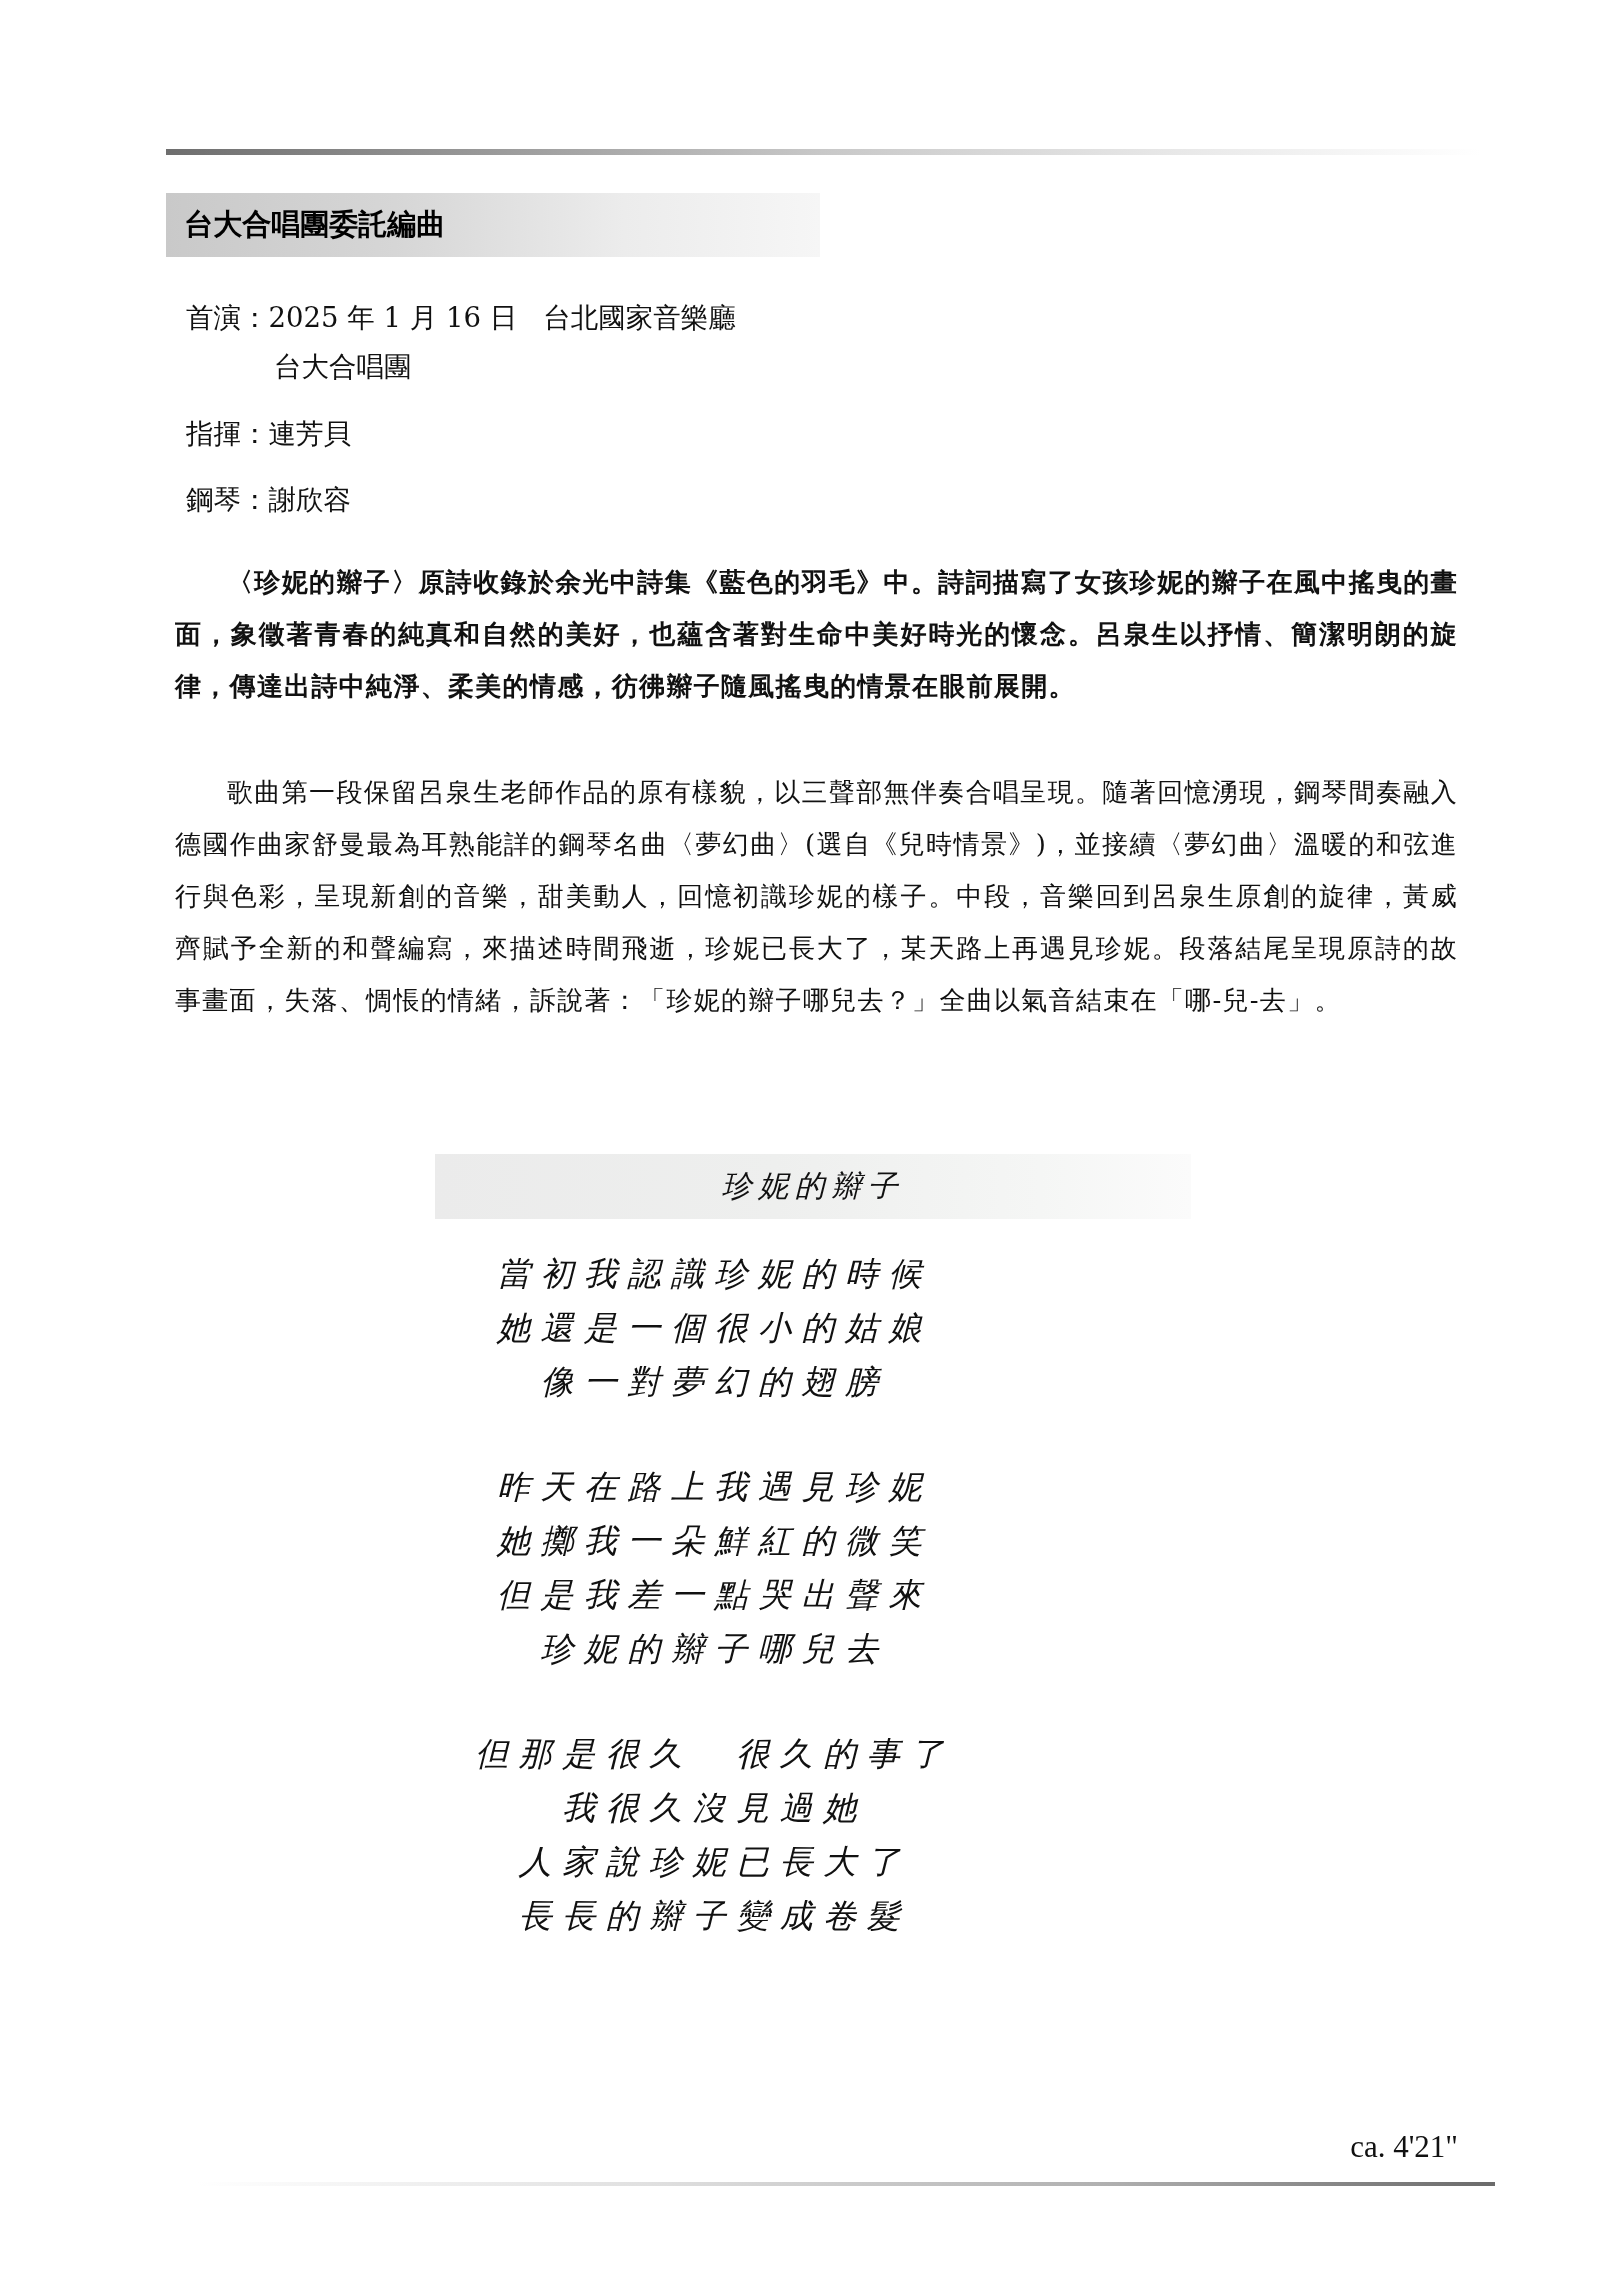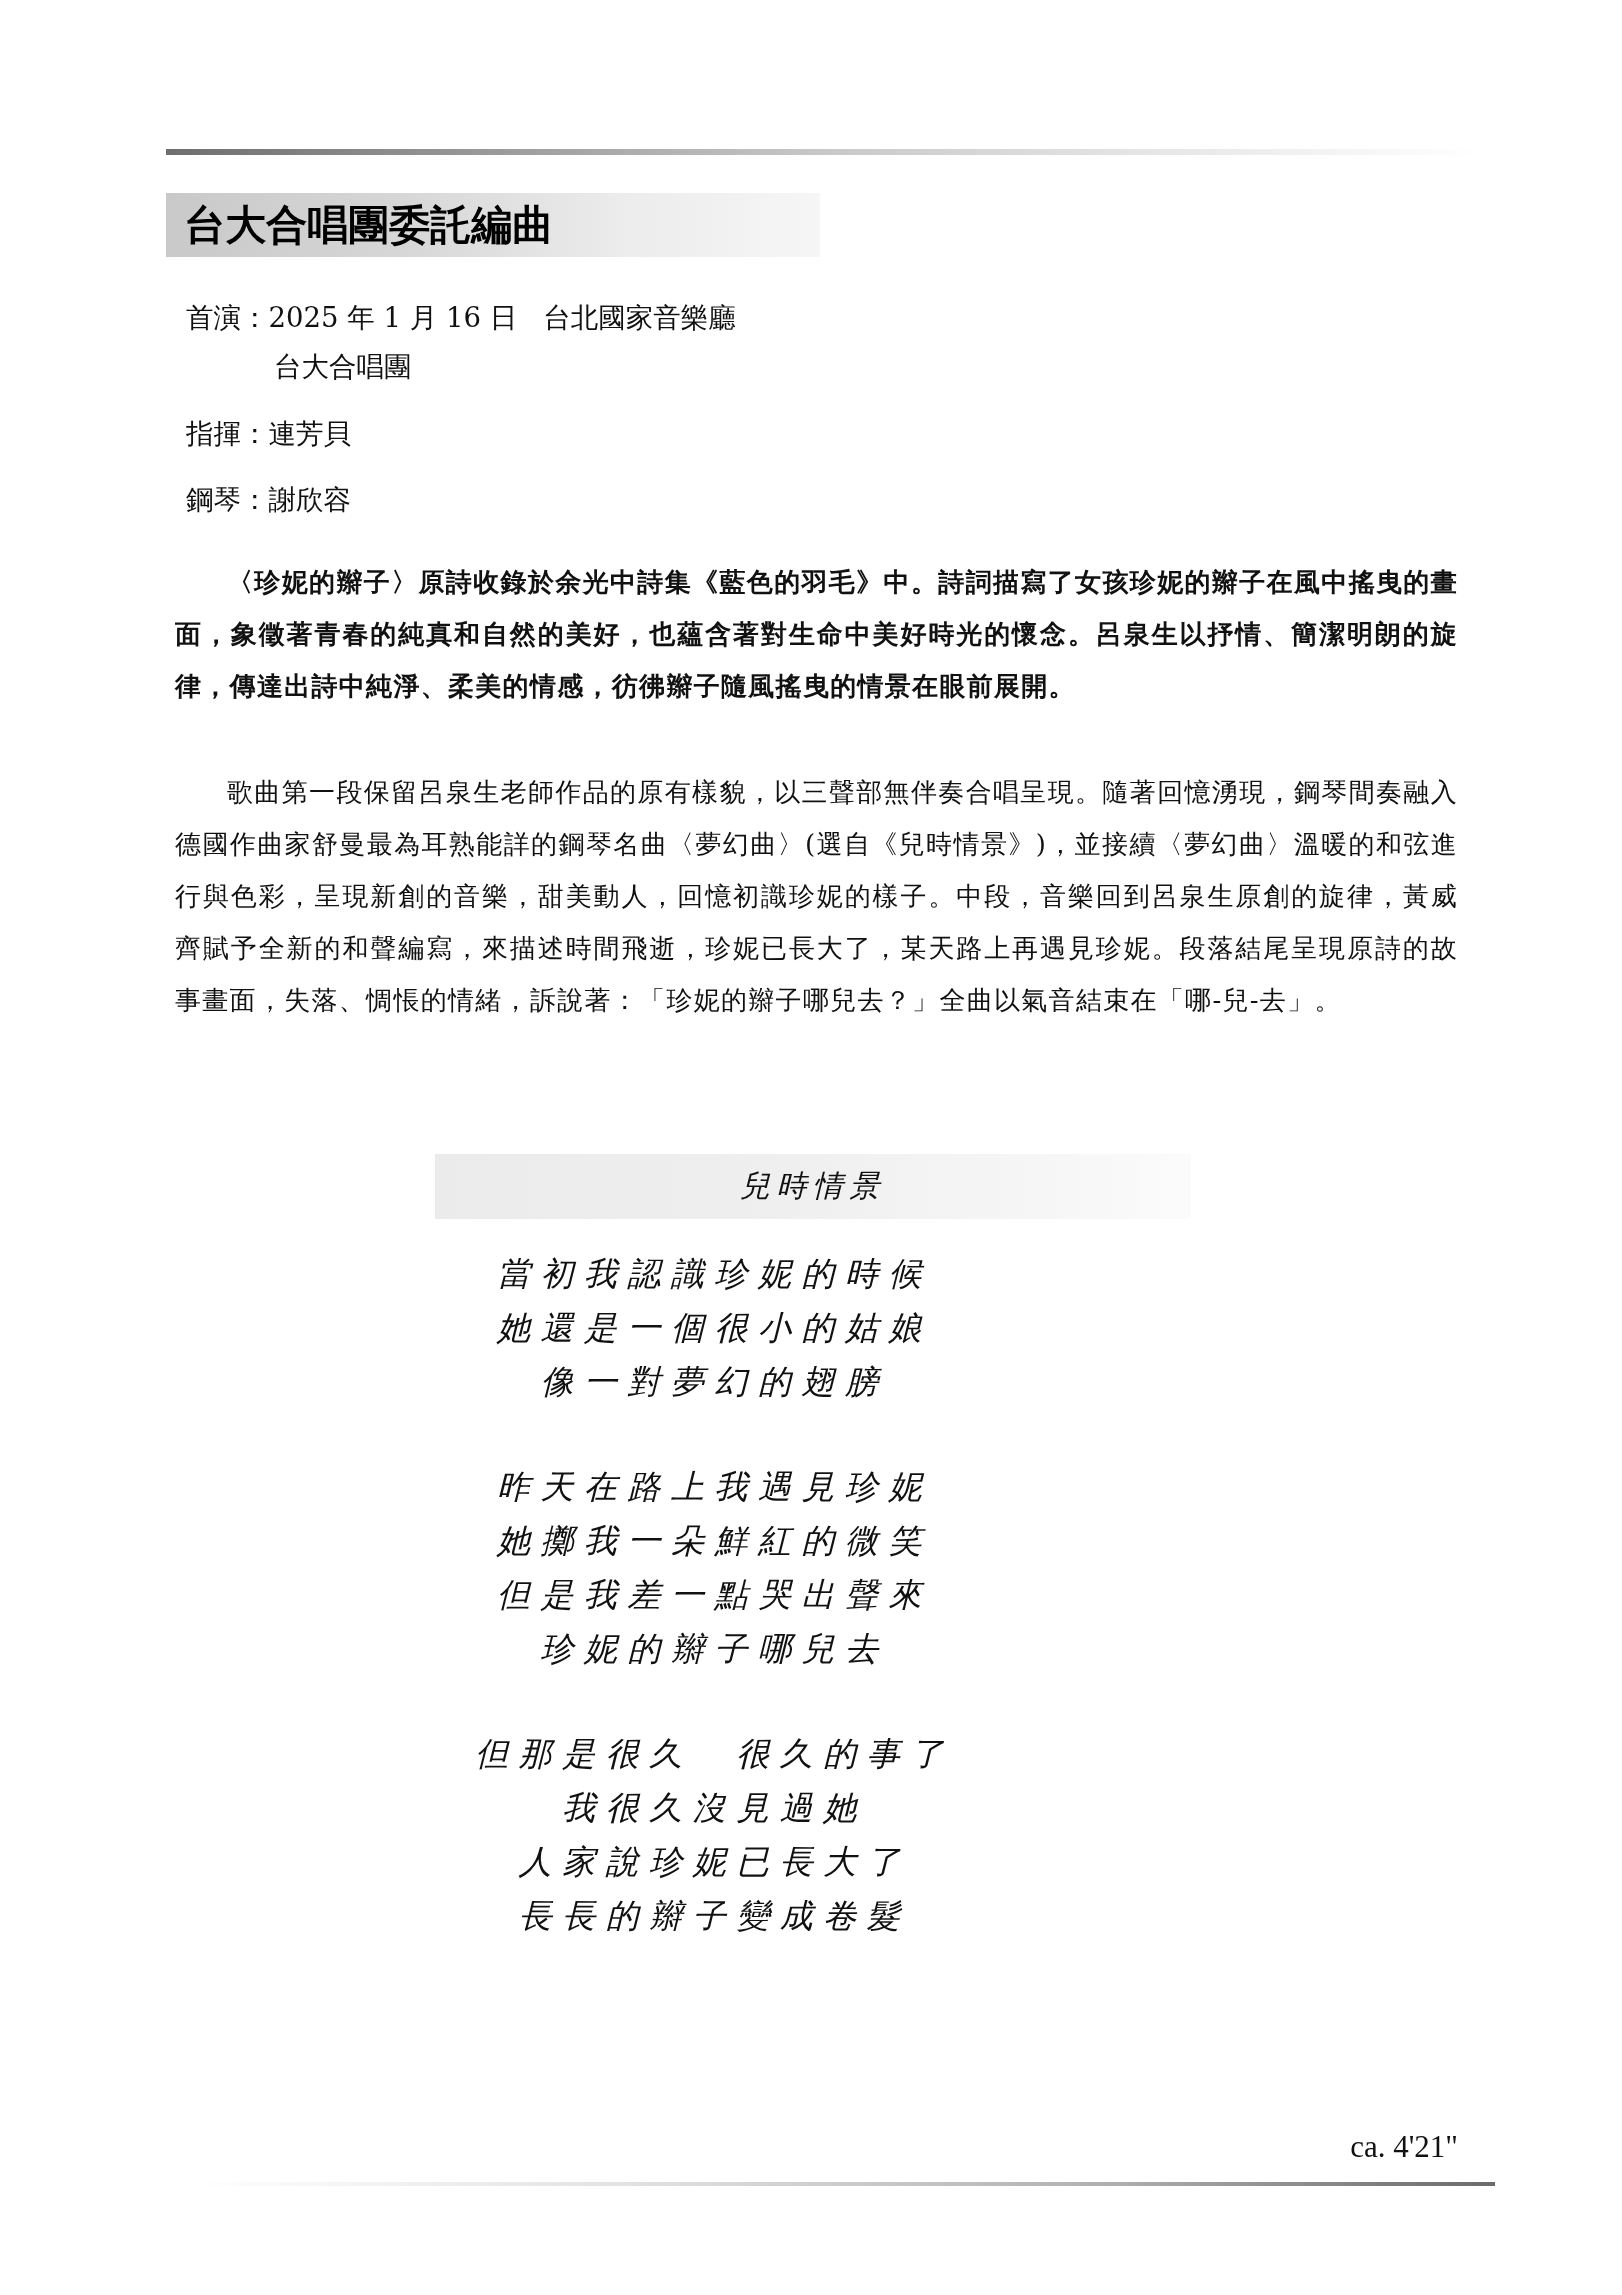--- a/index.html
+++ b/index.html
@@ -6,21 +6,21 @@
     body { width: 1623px; height: 2295px; position: relative; overflow: hidden;
            font-family: "DejaVu Serif", "Liberation Serif", serif; color: #111; }
     .top-rule { position: absolute; left: 166px; top: 149px; width: 1315px; height: 5.9px;
                 background: linear-gradient(to right, #6e6e6e 0%, #9a9a9a 25%, #c8c8c8 50%, #e6e6e6 75%, #ffffff 100%); }
     .bottom-rule { position: absolute; left: 196px; top: 2182px; width: 1299px; height: 3.9px;
                 background: linear-gradient(to right, #ffffff 0%, #e0e0e0 35%, #b0b0b0 70%, #6a6a6a 100%); }
     .title-box { position: absolute; left: 166px; top: 193px; width: 654px; height: 64px;
                  background: linear-gradient(to right, #c9c9c9 0%, #d6d6d6 35%, #ececec 70%, #f6f6f6 100%);
                  display: flex; align-items: center; }
     .title-text { font-family: "DejaVu Serif", "Liberation Serif", serif; font-weight: bold;
-                  font-size: 41px; letter-spacing: 0px; padding-left: 18.3px; color: #000; }
+                  font-size: 29px; letter-spacing: 0px; padding-left: 18.3px; color: #000; }
     .info { position: absolute; left: 186px; font-size: 27.5px; line-height: 1; }
     .info .label { display: inline-block; }
     .info .value { display: inline-block; }
     .info-premiere { top: 304px; }
     .info-premiere .gap { display: inline-block; width: 26px; }
     .info-premiere2 { top: 353px; left: 274px; }
     .info-conductor { top: 420px; }
     .info-piano { top: 486px; }
     .para { position: absolute; left: 175px; width: 1283px; font-size: 26px; line-height: 52px;
             text-align: justify; text-indent: 2em; margin: 0; letter-spacing: 1.3px; }
@@ -56,21 +56,21 @@
   <span class="label">指揮：</span><span class="value">連芳貝</span>
 </div>
 <div class="info info-piano">
   <span class="label">鋼琴：</span><span class="value">謝欣容</span>
 </div>
 
 <p class="para para1">〈珍妮的辮子〉原詩收錄於余光中詩集《藍色的羽毛》中。詩詞描寫了女孩珍妮的辮子在風中搖曳的畫面，象徵著青春的純真和自然的美好，也蘊含著對生命中美好時光的懷念。呂泉生以抒情、簡潔明朗的旋律，傳達出詩中純淨、柔美的情感，彷彿辮子隨風搖曳的情景在眼前展開。</p>
 <p class="para para2">歌曲第一段保留呂泉生老師作品的原有樣貌，以三聲部無伴奏合唱呈現。隨著回憶湧現，鋼琴間奏融入德國作曲家舒曼最為耳熟能詳的鋼琴名曲〈夢幻曲〉(選自《兒時情景》)，並接續〈夢幻曲〉溫暖的和弦進行與色彩，呈現新創的音樂，甜美動人，回憶初識珍妮的樣子。中段，音樂回到呂泉生原創的旋律，黃威齊賦予全新的和聲編寫，來描述時間飛逝，珍妮已長大了，某天路上再遇見珍妮。段落結尾呈現原詩的故事畫面，失落、惆悵的情緒，訴說著：「珍妮的辮子哪兒去？」全曲以氣音結束在「哪-兒-去」。</p>
 
 <div class="lyric-title-box">
-  <span class="lyric-title">兒時情景</span>
+  <span class="lyric-title">珍妮的辮子</span>
 </div>
 
 <div class="lyrics">
   <div class="stanza">
     <span class="lyric-line">當初我認識珍妮的時候</span>
     <span class="lyric-line">她還是一個很小的姑娘</span>
     <span class="lyric-line">像一對夢幻的翅膀</span>
   </div>
   <div class="stanza">
     <span class="lyric-line">昨天在路上我遇見珍妮</span>

